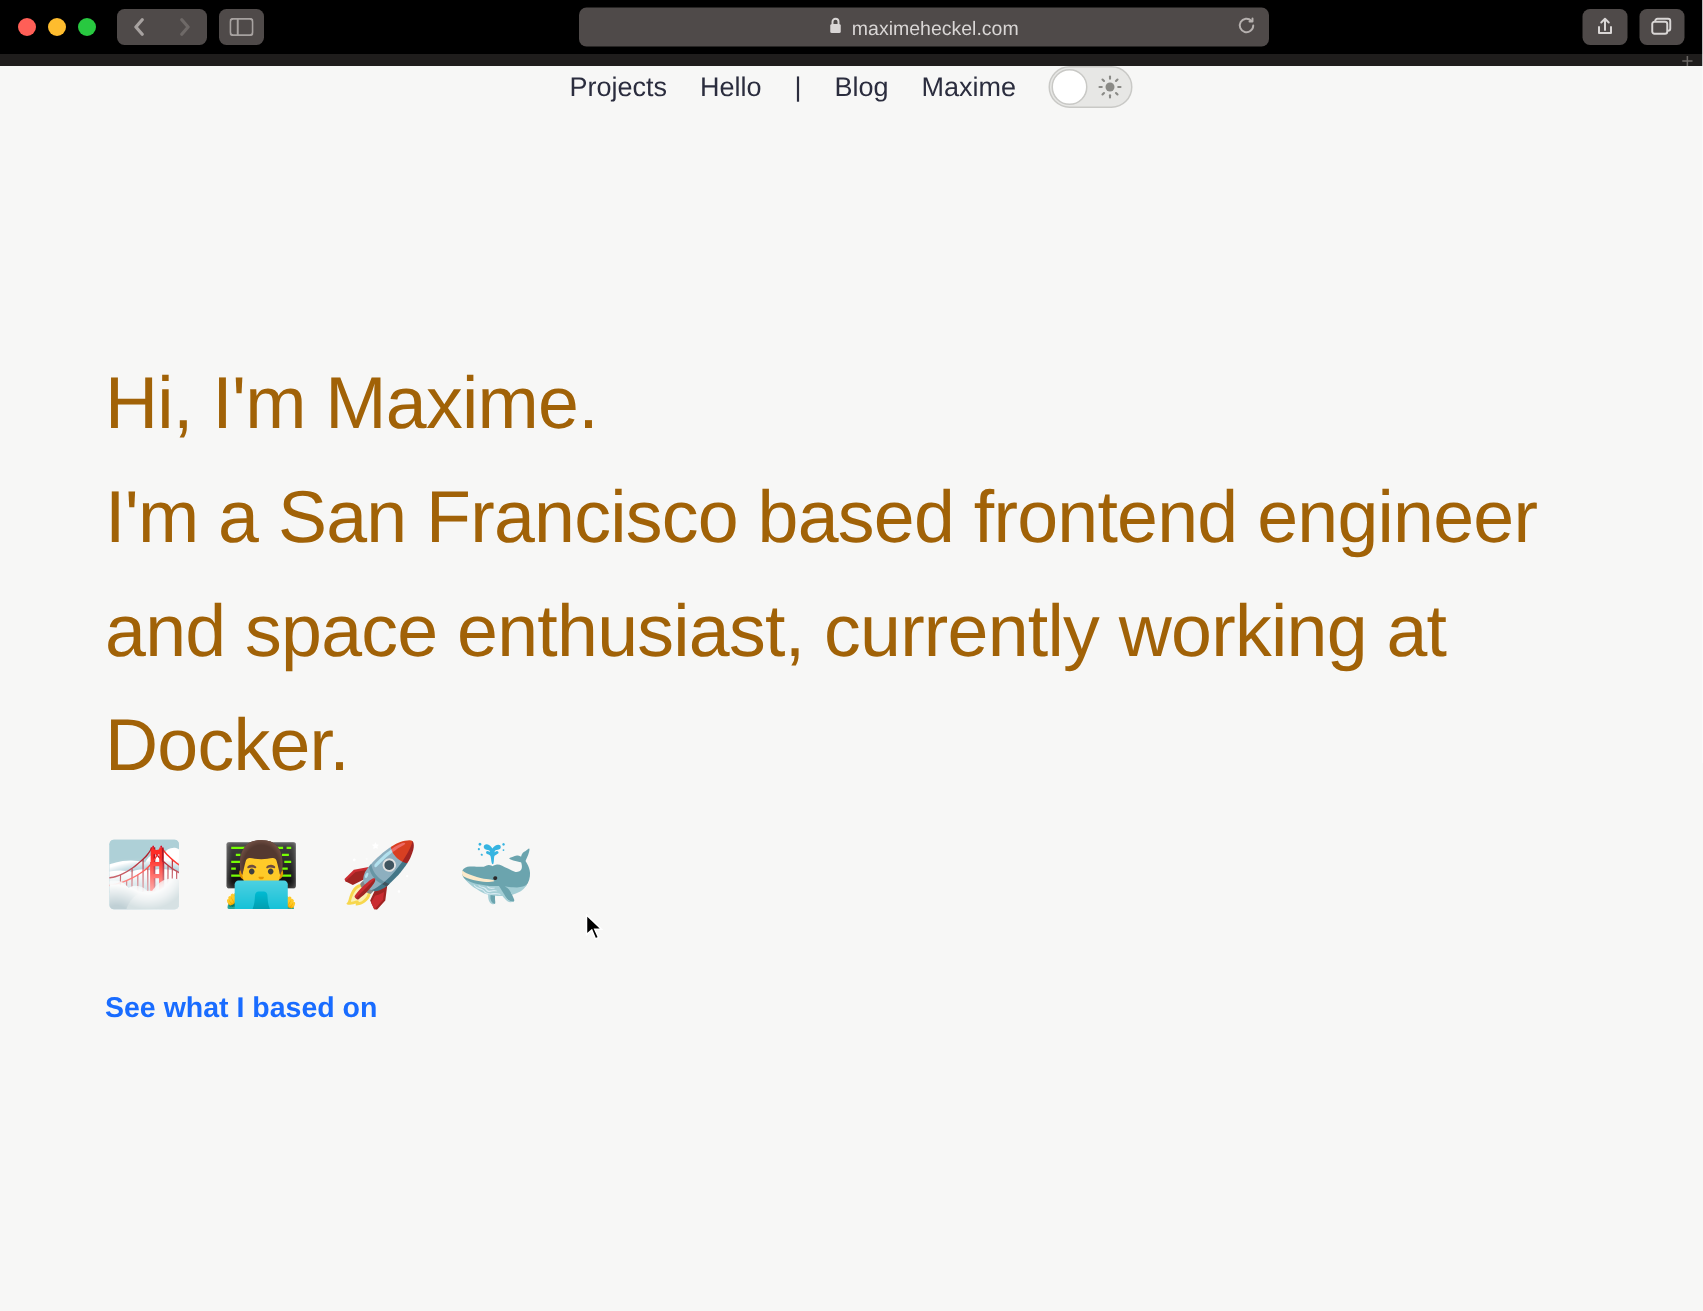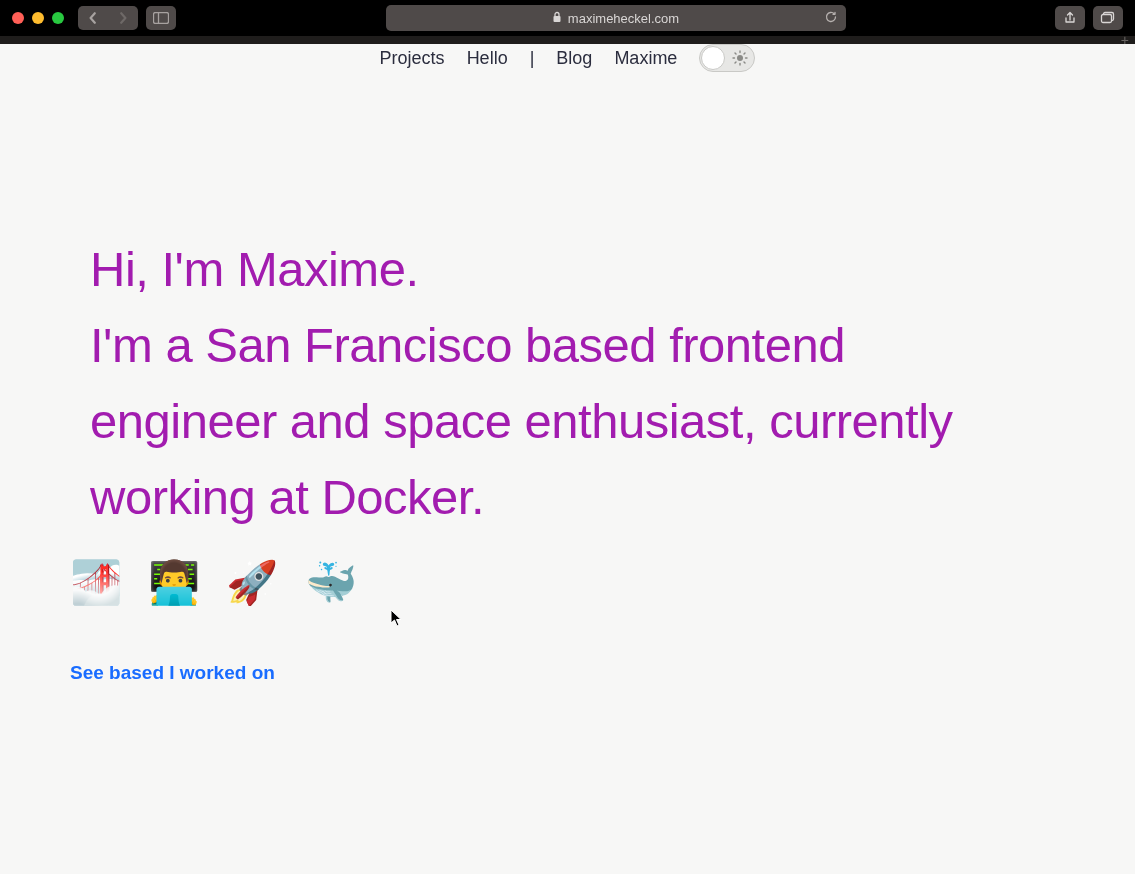--- a/index.html
+++ b/index.html
@@ -34,21 +34,21 @@
     .topnav { display:flex; justify-content:center; align-items:center; gap:22px; font-size:18px; color:#2b2d3e; }
     .topnav a { color:#2b2d3e; text-decoration:none; cursor:pointer; }
     .topnav a.ext { }
     .sep { color:#2b2d3e; font-weight:300; }
 
     .toggle { width:56px; height:28px; border-radius:14px; border:1px solid #c9c9c6; background:#e7e7e5; position:relative; cursor:pointer; display:flex; align-items:center; }
     .toggle .knob { width:24px; height:24px; border-radius:50%; background:#fff; border:1px solid #c9c9c6; position:absolute; left:1px; }
     .toggle .sun { position:absolute; right:6px; color:#8a8a86; display:flex; }
 
     .hero { margin-top:160px; max-width: 960px; }
-    .hero h1 { font-weight:500; font-size:49px; line-height:1.55; color:#a21caf; letter-spacing:-0.5px;margin-left:20px; }
+    .hero h1 { font-weight:500; font-size:49px; line-height:1.55; color:#a16207; letter-spacing:-0.5px; }
 
     .emoji-row { display:flex; gap:26px; margin-top:22px; font-size:42px; align-items:center; }
 
     .cta { margin-top:55px; display:inline-block; color:#196cff; font-size:19px; font-weight:600; text-decoration:none; cursor:pointer; }
 
     .cursor { position:absolute; left:390px; top:565px; }
   </style>
 </head>
 <body>
 
@@ -150,21 +150,21 @@
       <span>I'm a San Francisco based frontend engineer and space enthusiast, currently working at Docker.</span>
     </h1>
 
     <div class="emoji-row">
       <span>🌁</span>
       <span>👨‍💻</span>
       <span>🚀</span>
       <span>🐳</span>
     </div>
 
-    <a class="cta">See based I worked on</a>
+    <a class="cta">See what I based on</a>
   </div>
 
   <span class="cursor">
     <svg width="14" height="18" viewBox="0 0 14 18">
         <path d="M1 1 L1 14 L4.5 11 L7 17 L9 16 L6.5 10.5 L11 10.5 Z" fill="#000" stroke="#fff" stroke-width="1"></path>
       </svg>
   </span>
 </div>
 
 </body></html>

